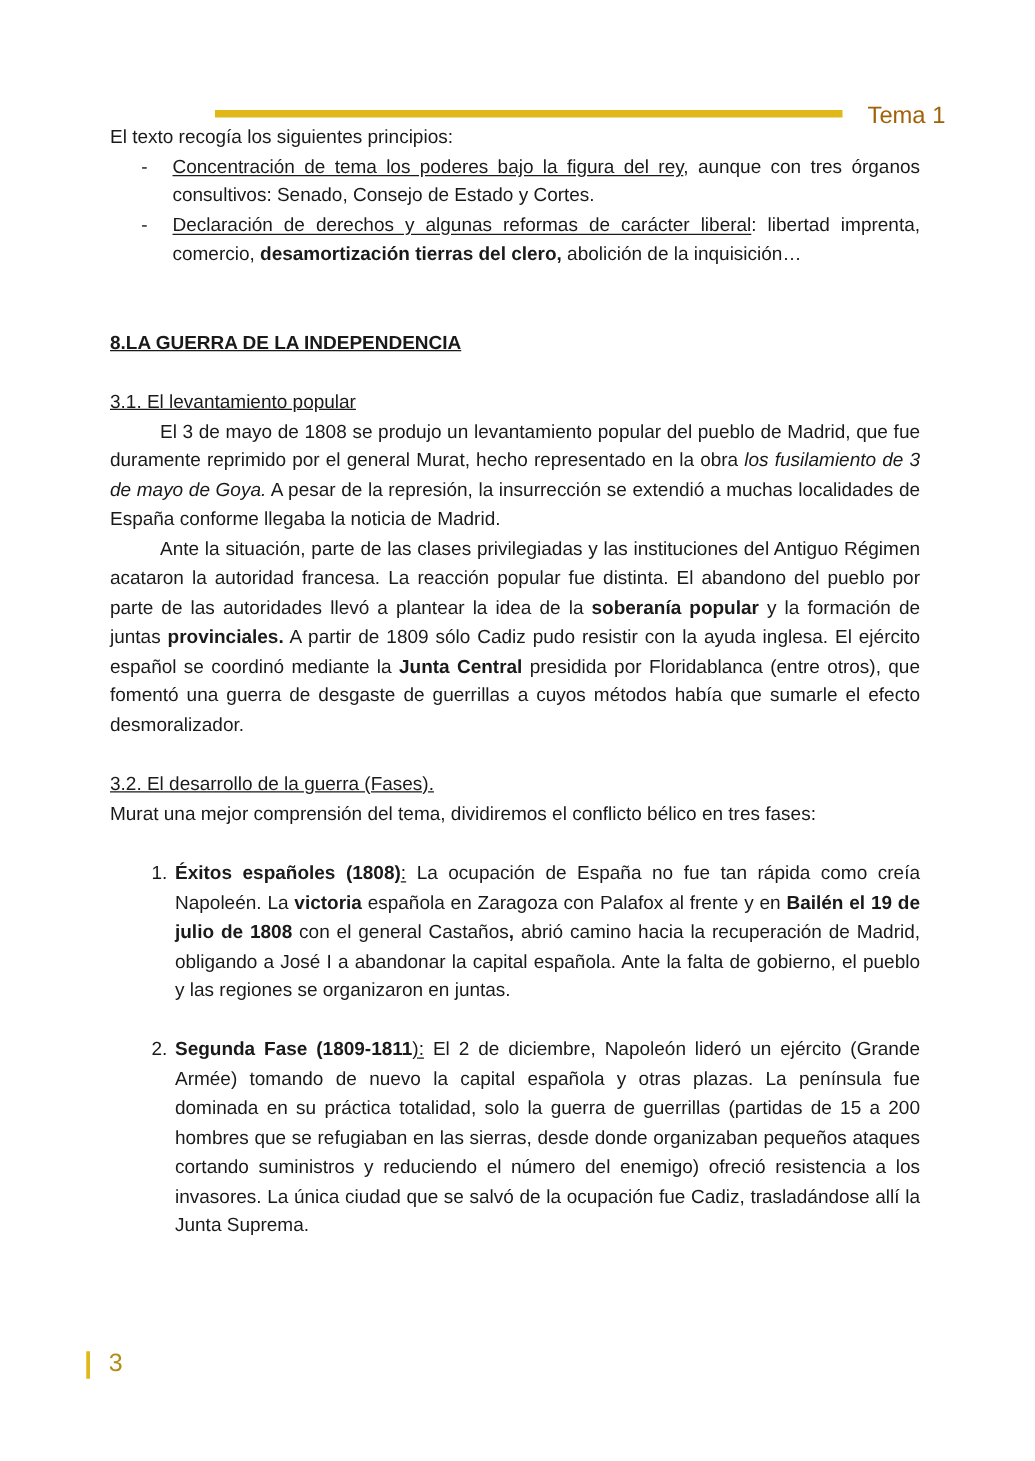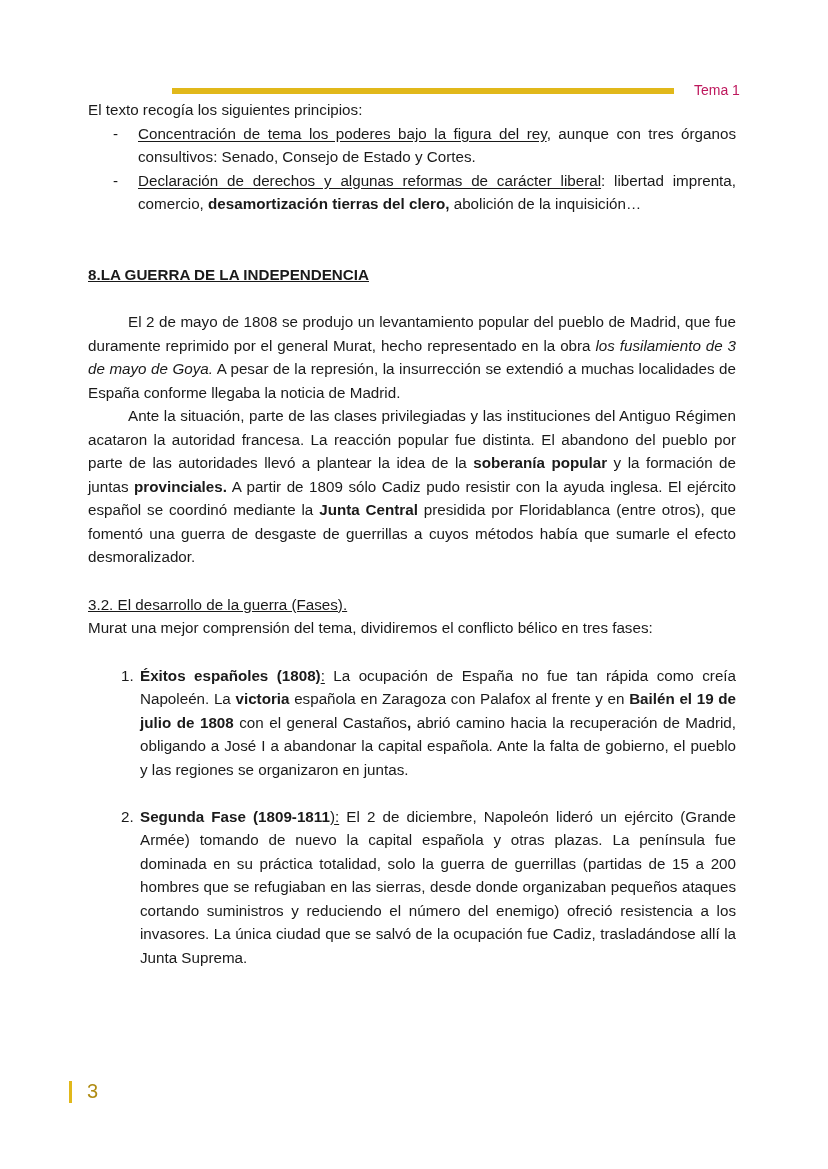--- a/index.html
+++ b/index.html
@@ -5,21 +5,21 @@
   html, body { margin: 0; padding: 0; background: #ffffff; }
   body {
     width: 828px; height: 1169px; position: relative; overflow: hidden;
     font-family: "Liberation Sans", sans-serif; color: #1a1a1a;
   }
   .header-bar {
     position: absolute; left: 172px; top: 88px; width: 502px; height: 6px;
     background: #e1b81a;
   }
   .header-title {
-    position: absolute; left: 694px; top: 82px; font-size: 14px; color: #be185d;
+    position: absolute; left: 694px; top: 82px; font-size: 19px; color: #a16207;
   }
   .content {
     position: absolute; left: 88px; top: 98px; width: 648px;
     font-size: 15.2px; line-height: 23.5px; text-align: justify;
   }
   p { margin: 0; }
   .indent { text-indent: 40px; }
   ul.dash { list-style: none; margin: 0; padding: 0 0 0 50px; }
   ul.dash li { position: relative; }
   ul.dash li::before { content: "-"; position: absolute; left: -25px; }
@@ -47,21 +47,22 @@
   <p>El texto recogía los siguientes principios:</p>
   <ul class="dash">
     <li><u>Concentración de tema los poderes bajo la figura del rey</u><span>, aunque con tres órganos consultivos: Senado, Consejo de Estado y Cortes.</span></li>
     <li><u>Declaración de derechos y algunas reformas de carácter liberal</u><span>: libertad imprenta, comercio, </span><b>desamortización tierras del clero,</b><span> abolición de la inquisición…</span></li>
   </ul>
 
   <div class="gap-lg"></div>
   <p class="heading">8.LA GUERRA DE LA INDEPENDENCIA</p>
 
   <div class="gap-md"></div>
-  <p class="indent"><span>El 2 de mayo de 1808 se produjo un levantamiento popular del pueblo de Madrid, que fue duramente reprimido por el general Murat, hecho representado en la obra </span><i>los fusilamiento de 3 de mayo de Goya.</i><span> A pesar de la represión, la insurrección se extendió a muchas localidades de España conforme llegaba la noticia de Madrid.</span></p>
+  <p class="sub">3.1. El levantamiento popular</p>
+  <p class="indent"><span>El 3 de mayo de 1808 se produjo un levantamiento popular del pueblo de Madrid, que fue duramente reprimido por el general Murat, hecho representado en la obra </span><i>los fusilamiento de 3 de mayo de Goya.</i><span> A pesar de la represión, la insurrección se extendió a muchas localidades de España conforme llegaba la noticia de Madrid.</span></p>
   <p class="indent"><span>Ante la situación, parte de las clases privilegiadas y las instituciones del Antiguo Régimen acataron la autoridad francesa. La reacción popular fue distinta. El abandono del pueblo por parte de las autoridades llevó a plantear la idea de la </span><b>soberanía popular</b><span> y la formación de juntas </span><b>provinciales.</b><span> A partir de 1809 sólo Cadiz pudo resistir con la ayuda inglesa. El ejército español se coordinó mediante la </span><b>Junta Central</b><span> presidida por Floridablanca (entre otros), que fomentó una guerra de desgaste de guerrillas a cuyos métodos había que sumarle el efecto desmoralizador.</span></p>
 
   <div class="gap-md"></div>
   <p class="sub">3.2. El desarrollo de la guerra (Fases).</p>
   <p>Murat una mejor comprensión del tema, dividiremos el conflicto bélico en tres fases:</p>
   <div class="gap-md"></div>
   <ol class="phases">
     <li><b>Éxitos españoles (1808)</b><u>:</u><span> La ocupación de España no fue tan rápida como creía Napoleén. La </span><b>victoria</b><span> española en Zaragoza con Palafox al frente y en </span><b>Bailén el 19 de julio de 1808</b><span> con el general Castaños</span><b>,</b><span> abrió camino hacia la recuperación de Madrid, obligando a José I a abandonar la capital española. Ante la falta de gobierno, el pueblo y las regiones se organizaron en juntas.</span></li>
     <li style="margin-top:23.5px"><b>Segunda Fase (1809-1811</b><u>)</u><u>:</u><span> El 2 de diciembre, Napoleón lideró un ejército (Grande Armée) tomando de nuevo la capital española y otras plazas. La península fue dominada en su práctica totalidad, solo la guerra de guerrillas (partidas de 15 a 200 hombres que se refugiaban en las sierras, desde donde organizaban pequeños ataques cortando suministros y reduciendo el número del enemigo) ofreció resistencia a los invasores. La única ciudad que se salvó de la ocupación fue Cadiz, trasladándose allí la Junta Suprema.</span></li>
   </ol>

